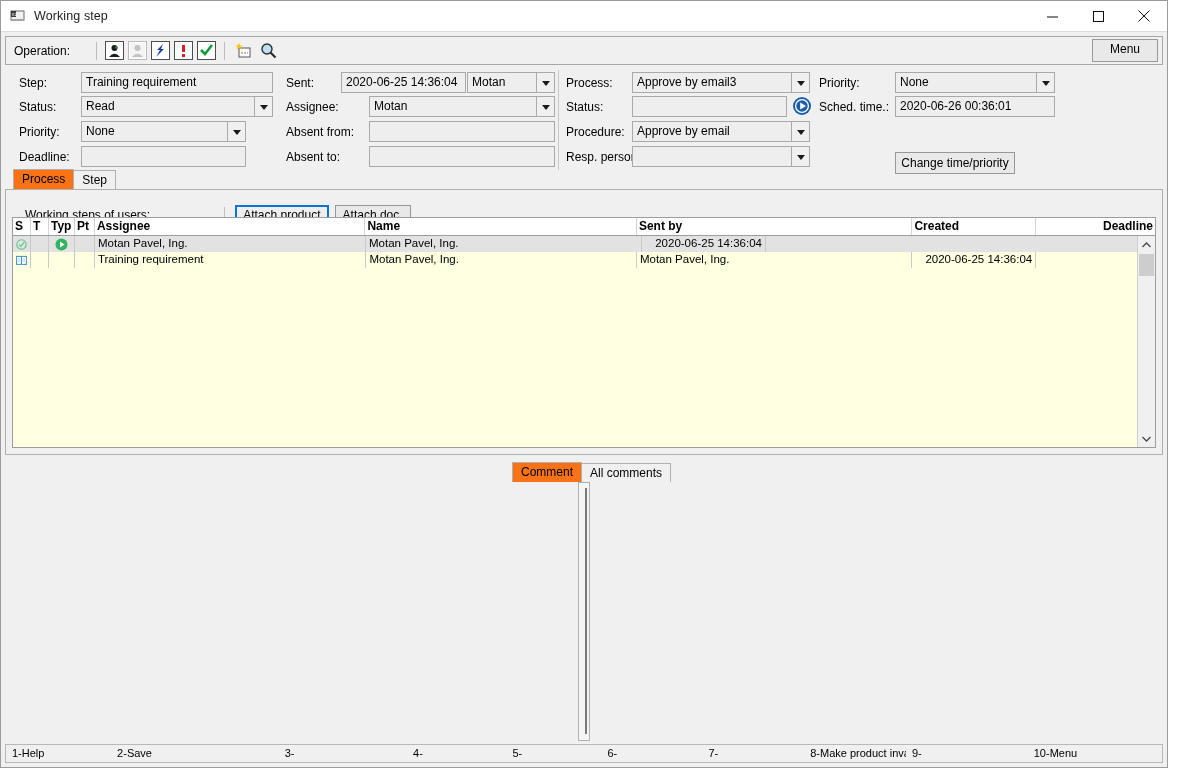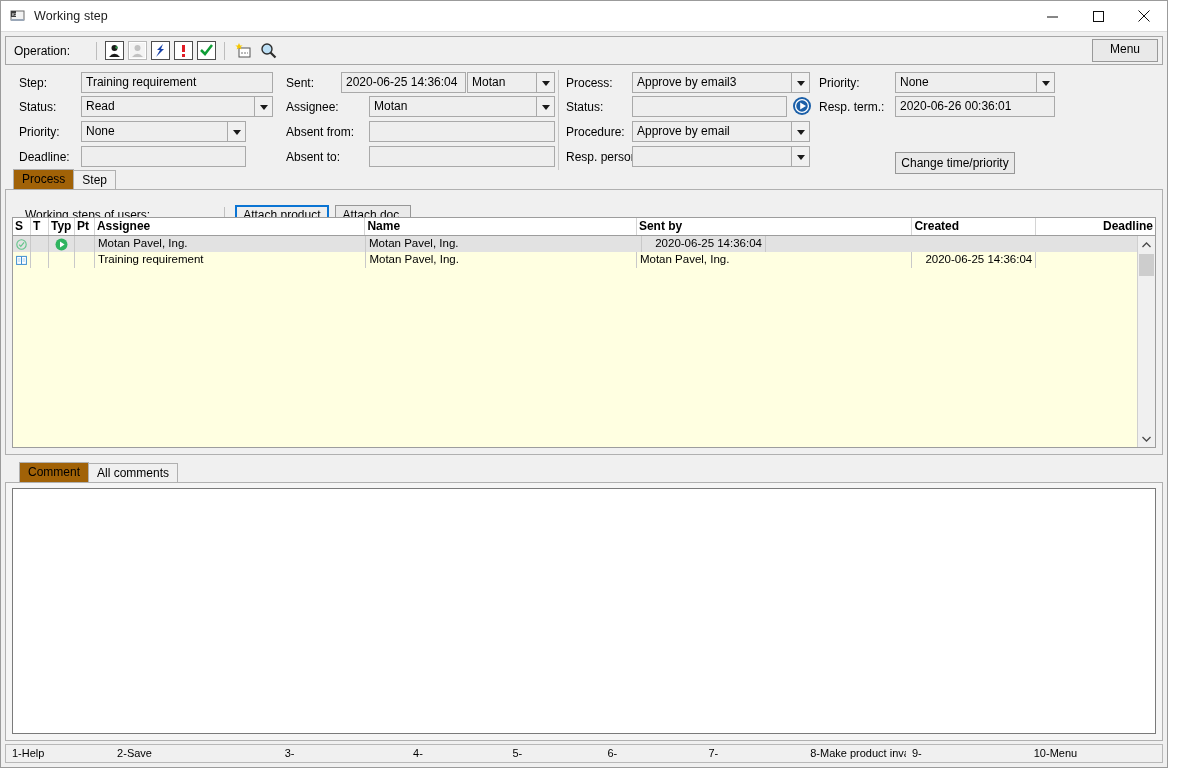--- a/index.html
+++ b/index.html
@@ -188,21 +188,21 @@
     padding: 0 8px;
     font-size: 12px;
     line-height: 18px;
     background: #f0f0f0;
     border: 1px solid #b0b0b0;
     border-bottom: none;
     margin-right: -1px;
     color: #000;
   }
   .tab.active {
-    background: #a16207;
+    background: #f97316;
     height: 20px;
     line-height: 19px;
     position: relative;
     z-index: 3;
   }
   
   .procpanel {
     margin: 0 4px;
     box-sizing: border-box;
     border: 1px solid #b0b0b0;
@@ -303,20 +303,21 @@
     background: #cdcdcd;
   }
   .sb-bottom { position: absolute; bottom: 0; left: 0; right: 0; }
   
   .commentwrap {
     margin: 4px 4px 0 4px;
     flex: 1 1 auto;
     display: flex;
     flex-direction: column;
     min-height: 0;
+    align-items: center;
   }
   .cmtbox {
     flex: 1 1 auto;
     box-sizing: border-box;
     border: 1px solid #b0b0b0;
     background: #f5f5f5;
     position: relative;
     padding: 5px;
     min-height: 0;
   }
@@ -509,21 +510,21 @@
       <div class="cval"></div>
       <div class="cbtn"></div>
     </div>
 
     <div class="flabel" style="left:814px; top:6px;">Priority:</div>
     <div class="fcombo" style="left:890px; top:2px; width:160px;">
       <div class="cval">None</div>
       <div class="cbtn"></div>
     </div>
 
-    <div class="flabel" style="left:814px; top:30px;">Resp. term.:</div>
+    <div class="flabel" style="left:814px; top:30px;">Sched. time.:</div>
     <div class="fin" style="left:890px; top:26px; width:160px;">2020-06-26 00:36:01</div>
 
     <div class="btn" style="left:890px; top:54px; width:120px; height:22px; line-height:20px;">Change time/priority</div>
   </div>
 
   <div class="tabstrip">
     <div class="tab active">Process</div>
     <div class="tab">Step</div>
   </div>
 

